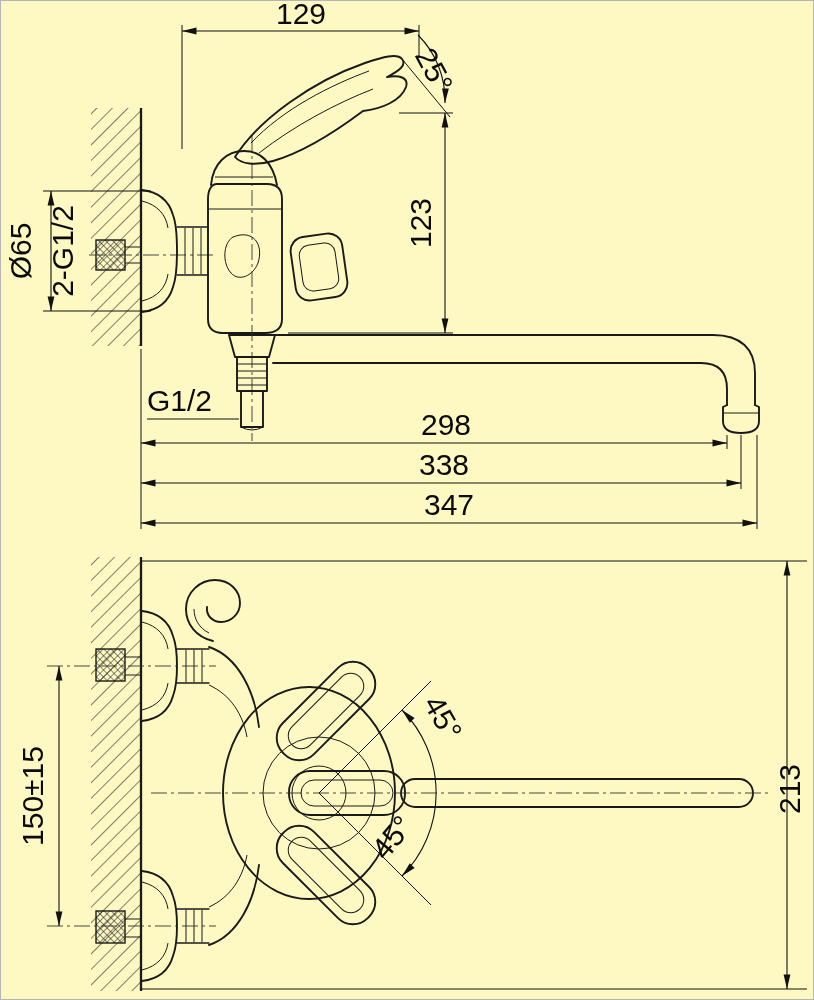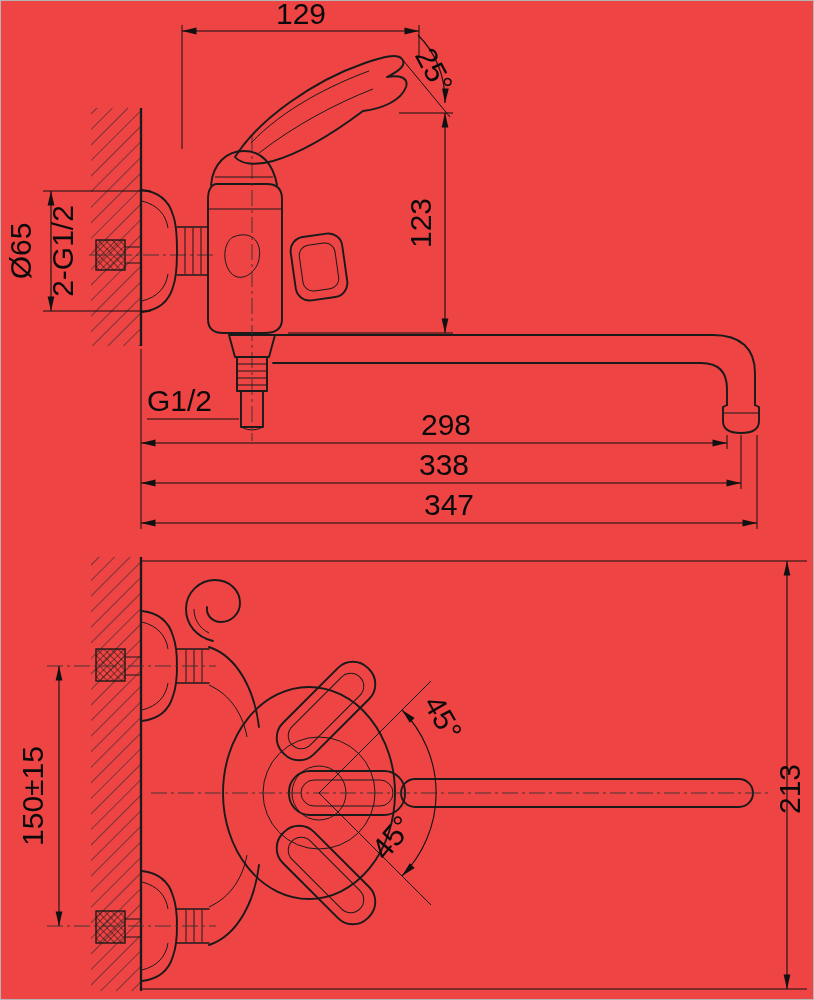--- a/index.html
+++ b/index.html
@@ -1,17 +1,17 @@
 <!DOCTYPE html>
 <html><head>
 <meta charset="utf-8">
 <style>
   html,body{margin:0;padding:0;background:#ffffff;}
   .page{
-    width:814px;height:1000px;position:relative;background:#ef4444;
+    width:814px;height:1000px;position:relative;background:#fef9c3;
     border:1px solid #b5b5b5;box-sizing:border-box;overflow:hidden;
     font-family:"Liberation Sans", sans-serif;
   }
   svg{display:block}
   .outline{fill:none;stroke:#1a1a1a;stroke-width:1.9;stroke-linecap:round;stroke-linejoin:round}
   .mid{fill:none;stroke:#1a1a1a;stroke-width:1.3;stroke-linecap:round;stroke-linejoin:round}
   .thin{fill:none;stroke:#1a1a1a;stroke-width:1}
   .dim{stroke:#111111;stroke-width:1.1;fill:none}
   .ext{stroke:#111111;stroke-width:1;fill:none}
   .cline{stroke:#333333;stroke-width:0.9;fill:none;stroke-dasharray:16 4 3 4}

